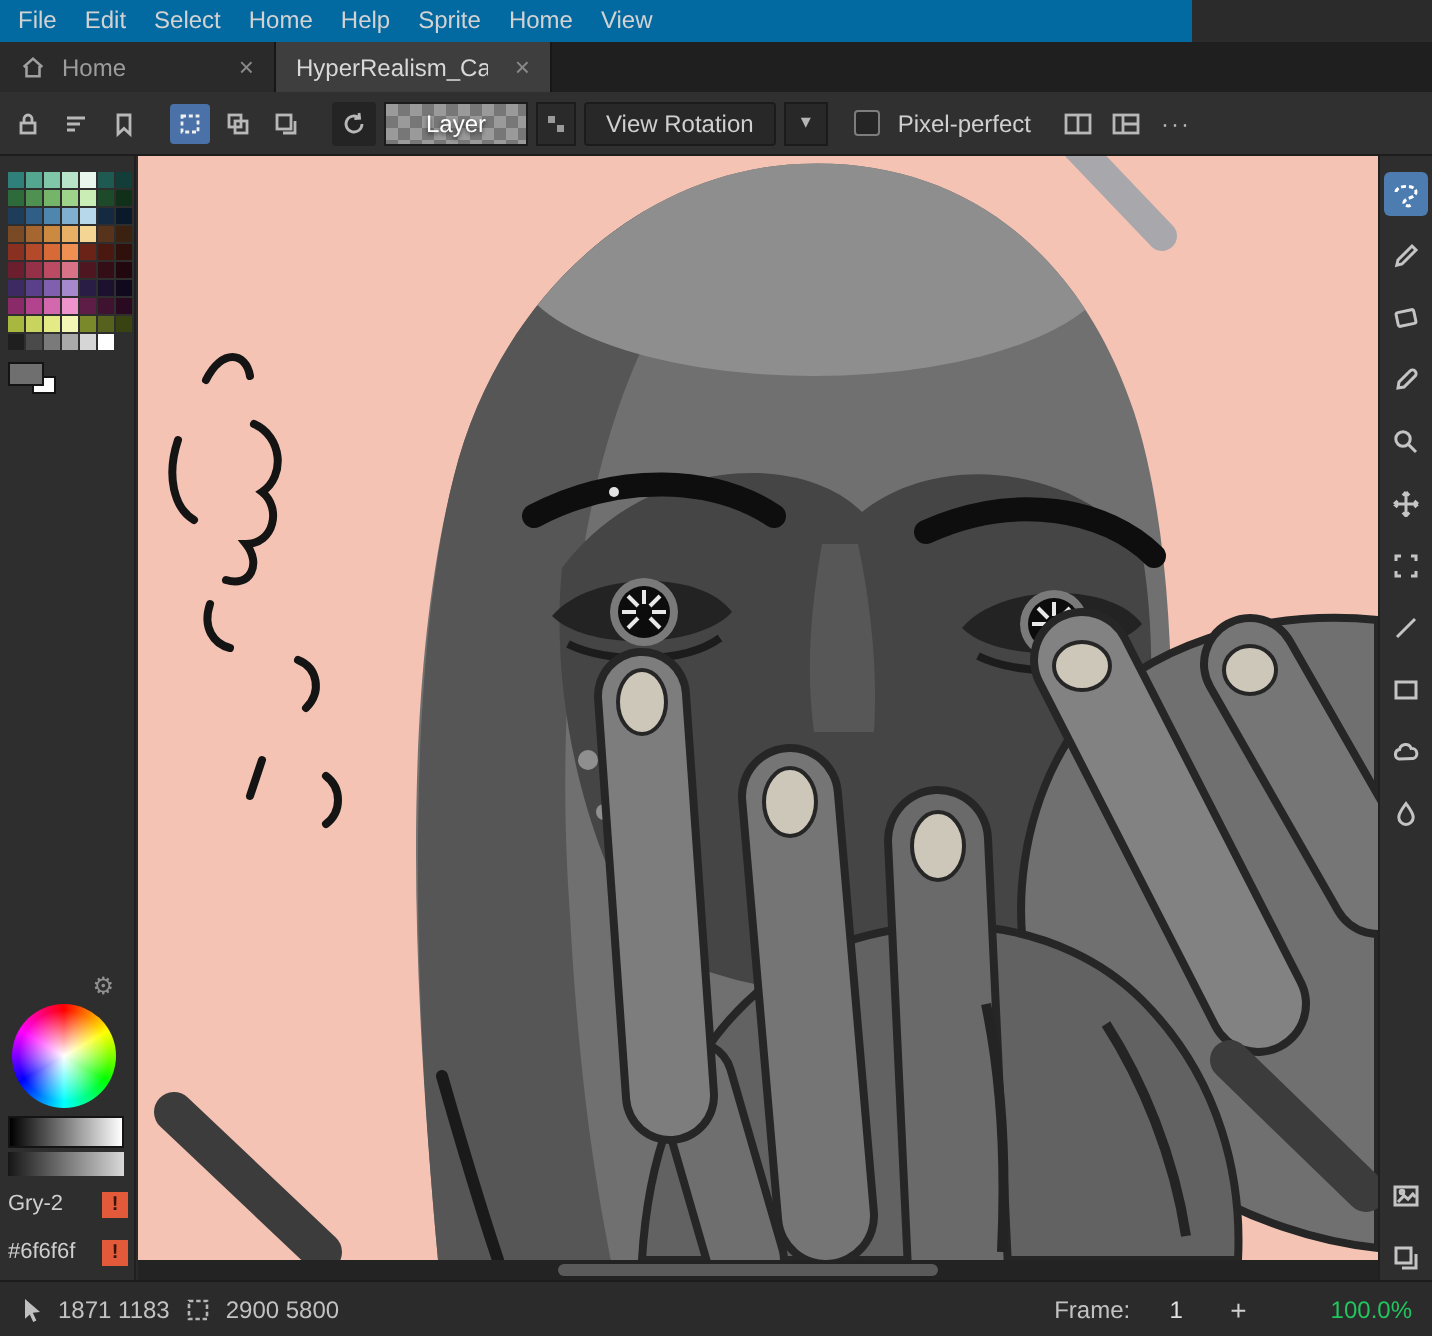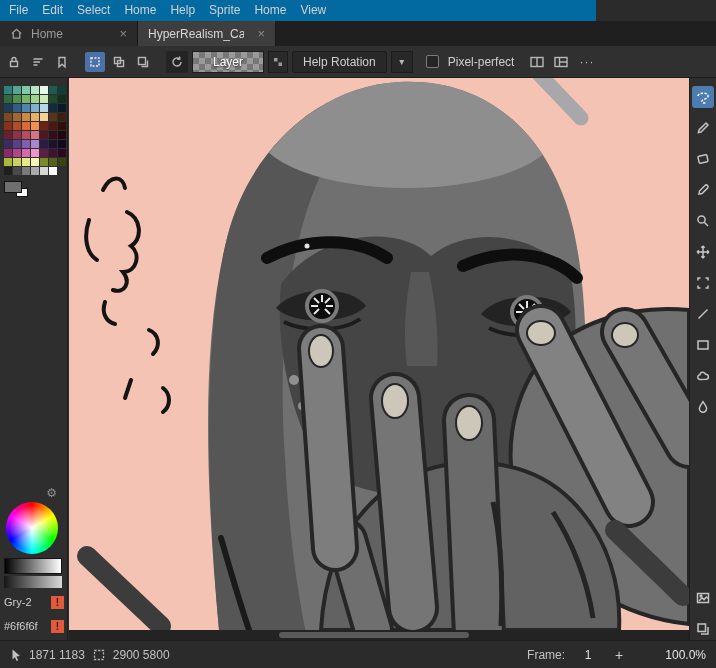--- a/index.html
+++ b/index.html
@@ -84,21 +84,21 @@
   .hscroll { position:absolute; left:69px; top:630px; width:620px; height:10px; background:#232323; }
   .hthumb { position:absolute; left:210px; top:2px; width:190px; height:6px; background:#5a5a5a; border-radius:3px; }
   
   .statusbar { position:absolute; left:0; bottom:0; width:716px; height:28px;
     background:#2b2b2b; border-top:1px solid #1c1c1c;
     display:flex; align-items:center; padding:0 10px; gap:7px; color:#c2c2c2; }
   .statusbar svg { stroke:#b5b5b5; fill:none; stroke-width:1.3; }
   .sb-right { margin-left:auto; display:flex; align-items:center; gap:10px; }
   .frame-val { min-width:26px; text-align:center; color:#e0e0e0; }
   .plus-btn { color:#cfcfcf; font-size:14px; padding:0 4px; }
-  .zoom { margin-left:28px; color:#e5e5e5; }
+  .zoom { margin-left:28px; color:#22c55e; }
 </style>
 </head>
 <body>
 
 <div class="app">
 
   <div class="menubar">
       <span class="menu-item">File</span>
       <span class="menu-item">Edit</span>
       <span class="menu-item">Select</span>
@@ -167,21 +167,21 @@
     <div class="mask-chip">
       <span>Layer</span>
     </div>
     <div class="mini-btn">
       <svg width="12" height="12" viewBox="0 0 12 12">
           <rect x="2" y="2" width="3.5" height="3.5" fill="#9a9a9a" stroke="none"></rect>
           <rect x="6.5" y="6.5" width="3.5" height="3.5" fill="#9a9a9a" stroke="none"></rect>
         </svg>
     </div>
     <div class="push-btn">
-      <span>Help Rotation</span>
+      <span>View Rotation</span>
     </div>
     <div class="drop-btn">
       <span>▾</span>
     </div>
     <div class="tsep"></div>
     <div class="chk"></div>
     <span class="chk-label">Pixel-perfect</span>
     <div class="tsep"></div>
     <div class="tbtn">
       <svg width="16" height="14" viewBox="0 0 16 14">

